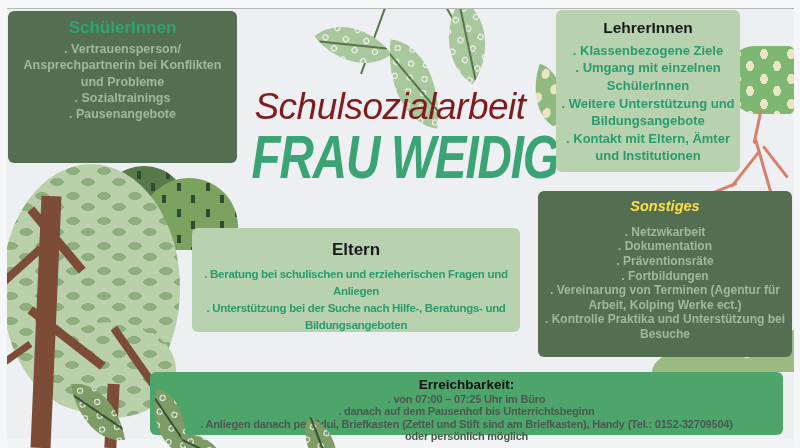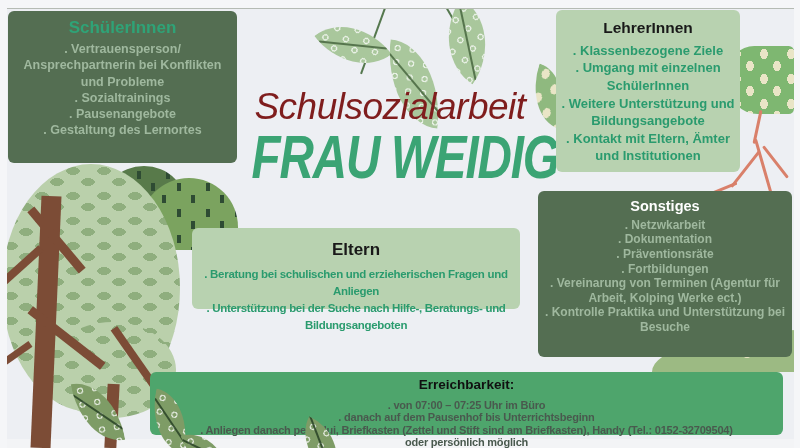--- a/index.html
+++ b/index.html
@@ -18,27 +18,27 @@
   .box{position:absolute; z-index:2; text-align:center; font-weight:bold; box-sizing:border-box;border-radius:6px;}
   .box .box-title{font-weight:bold;}
   .dark{background:#546e52; color:#9fb89e;}
   .dark .box-title{color:#2fa377;}
   .light{background:#b8d2b0; color:#2a9b6e;}
   .light .box-title{color:#191919;}
   #box-schueler{left:8px; top:11px; width:229px; height:152px; font-size:12.5px; line-height:1.3; padding:6px 3px 0;}
   #box-schueler .box-title{font-size:17px; margin-bottom:2px;}
   #box-lehrer{left:556px; top:10px; width:184px; height:162px; font-size:13px; line-height:1.35; padding:8px 2px 0;}
   #box-lehrer .box-title{font-size:15.5px; margin-bottom:3px;}
-  #box-eltern{left:192px; top:228px; width:328px; height:81px; font-size:11.5px; letter-spacing:-.3px; line-height:1.5; padding:9px 2px 0;}
+  #box-eltern{left:192px; top:228px; width:328px; height:104px; font-size:11.5px; letter-spacing:-.3px; line-height:1.5; padding:9px 2px 0;}
   #box-eltern .box-title{font-size:17px; letter-spacing:0; margin-bottom:3px;}
   #box-sonstiges{left:538px; top:191px; width:254px; height:166px; font-size:12px; line-height:1.22; padding:7px 1px 0;}
-  #box-sonstiges .box-title{font-size:14.5px; color:#ffffff; margin-bottom:2px;}
+  #box-sonstiges .box-title{font-size:14.5px; color:#fde047; margin-bottom:9px;font-style:italic;}
   #banner{left:150px; top:372px; width:633px; height:63px; background:#4ea56c; color:#49594e;
           font-size:11px; letter-spacing:-.2px; line-height:1.12; padding:5px 4px 0;}
-  #banner .box-title{font-size:13.5px; color:#101010; letter-spacing:0; margin-bottom:7px;}
+  #banner .box-title{font-size:13.5px; color:#101010; letter-spacing:0; margin-bottom:1px;}
   
   #subtitle{left:230px; top:88px; width:320px; z-index:2; text-align:center;
             font-style:italic; font-size:37px; line-height:1; color:#7f1d1d; letter-spacing:-.5px;}
   #headline-name{left:212px; top:127px; width:360px; z-index:2; text-align:center;
             font-style:italic; font-weight:bold; font-size:61px; line-height:1; color:#3ba474;
             letter-spacing:-1.5px; transform:scaleX(.78); white-space:nowrap;}
   
   .deco{position:absolute; z-index:1;}
   .front{z-index:3;}
   .pat-marks{background-color:#bad0ab;
@@ -147,21 +147,20 @@
     </div>
 
   <div class="abs" id="subtitle">Schulsozialarbeit</div>
   <div class="abs" id="headline-name">FRAU WEIDIG</div>
 
   <div class="box dark" id="box-schueler">
     <div class="box-title">SchülerInnen</div>
     <div>. Vertrauensperson/ Ansprechpartnerin bei Konflikten und Probleme</div>
     <div>. Sozialtrainings</div>
     <div>. Pausenangebote</div>
-    <div>. Gestaltung des Lernortes</div>
   </div>
 
   <div class="box light" id="box-lehrer">
     <div class="box-title">LehrerInnen</div>
     <div>. Klassenbezogene Ziele</div>
     <div>. Umgang mit einzelnen SchülerInnen</div>
     <div>. Weitere Unterstützung und Bildungsangebote</div>
     <div>. Kontakt mit Eltern, Ämter und Institutionen</div>
   </div>
 

